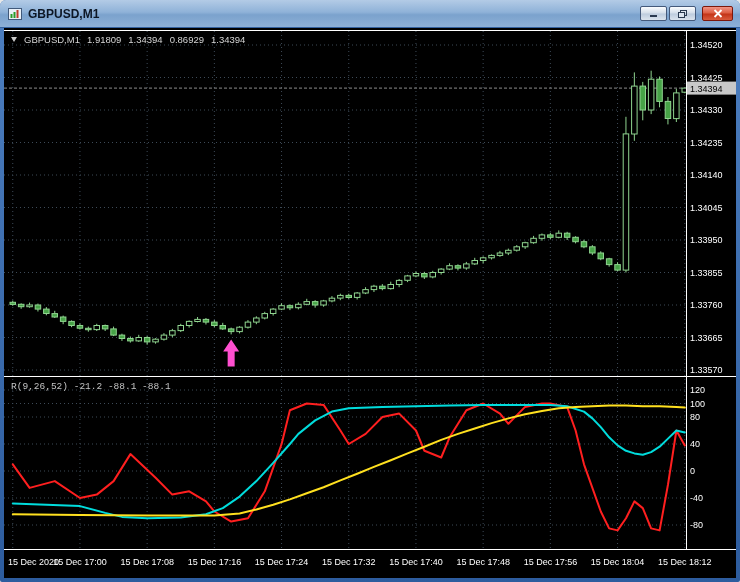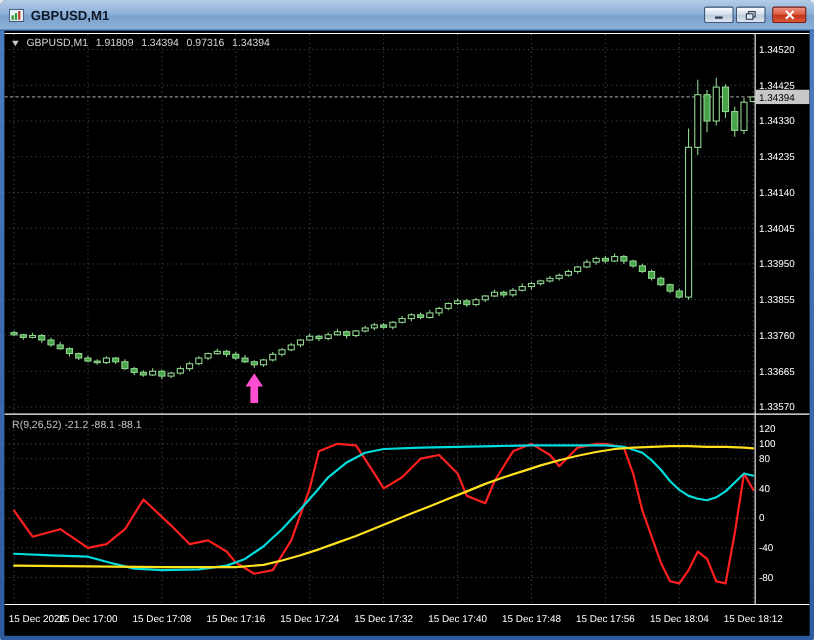--- a/index.html
+++ b/index.html
@@ -39,21 +39,21 @@
     display:flex;align-items:center;gap:7px;
     color:#d6d6d6;font-size:9.5px;white-space:nowrap;
   }
   .tri{
     width:0;height:0;display:inline-block;
     border-left:3.5px solid transparent;border-right:3.5px solid transparent;
     border-top:5px solid #c9c9c9;
   }
   .ind-header{
     position:absolute;left:7px;top:353px;z-index:2;
-    color:#c4c4c4;font-size:9.5px;white-space:nowrap;
+    color:#c4c4c4;font-size:9.5px;white-space:nowrap;font-family:Liberation Mono, monospace;
   }
 </style>
 </head>
 <body>
 
 <div class="window">
 
   <div class="titlebar">
     <span class="title-icon">
       <svg width="14" height="12" viewBox="0 0 14 12">
@@ -324,20 +324,20 @@
         <text y="537" fill="#ffffff" font-size="9" x="680.8" text-anchor="middle">15 Dec 18:12</text>
         <rect x="683" y="53.6" width="49" height="13" fill="#c8c8c8"></rect>
         <text x="686" y="63.6" fill="#000000" font-size="9">1.34394</text>
       </svg>
 
     <div class="ohlc-header">
       <span class="tri"></span>
       <span>GBPUSD,M1</span>
       <span>1.91809</span>
       <span>1.34394</span>
-      <span>0.97316</span>
+      <span>0.86929</span>
       <span>1.34394</span>
     </div>
 
     <div class="ind-header">R(9,26,52) -21.2 -88.1 -88.1</div>
   </div>
 
 </div>
 
 </body></html>

